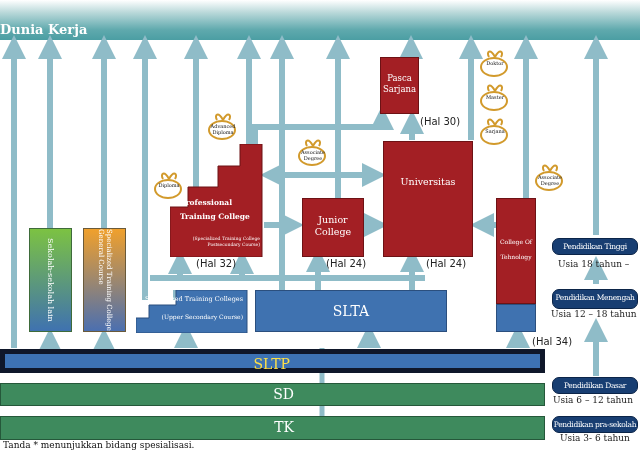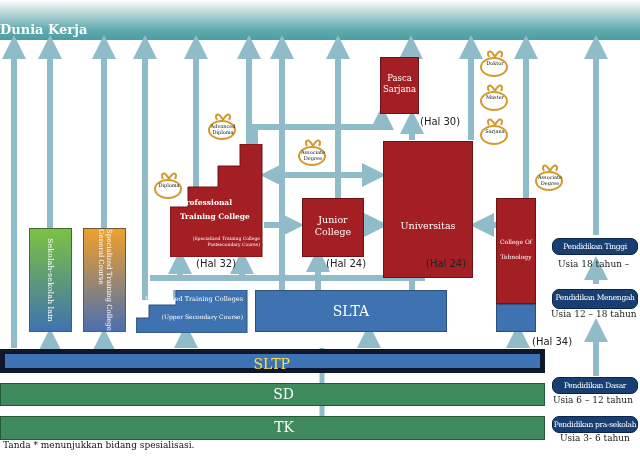--- a/index.html
+++ b/index.html
@@ -84,21 +84,21 @@
     <line x1="322" y1="348" x2="322" y2="420" stroke-width="5"></line>
     <line x1="176" y1="290" x2="176" y2="300"></line>
   </g>
 </svg>
 
 <div class="abs box-red" style="left:380px;top:57px;width:39px;height:57px;font-size:8.5px;padding-top:15px;line-height:11px;">
   <span>Pasca Sarjana</span>
 </div>
 <div class="abs hal" style="left:420px;top:116px;">(Hal 30)</div>
 
-<div class="abs box-red" style="left:383px;top:141px;width:90px;height:137px;font-size:9.5px;padding-top:78px;">
+<div class="abs box-red" style="left:383px;top:141px;width:90px;height:116px;font-size:9.5px;padding-top:34px;">
   <span>Universitas</span>
 </div>
 <div class="abs hal" style="left:426px;top:258px;">(Hal 24)</div>
 
 <div class="abs box-red" style="left:302px;top:198px;width:62px;height:59px;font-size:9.5px;padding-top:15px;line-height:12px;">
   <span>Junior College</span>
 </div>
 <div class="abs hal" style="left:326px;top:258px;">(Hal 24)</div>
 
 <svg class="abs" style="left:170px;top:144px;" width="93" height="113">

